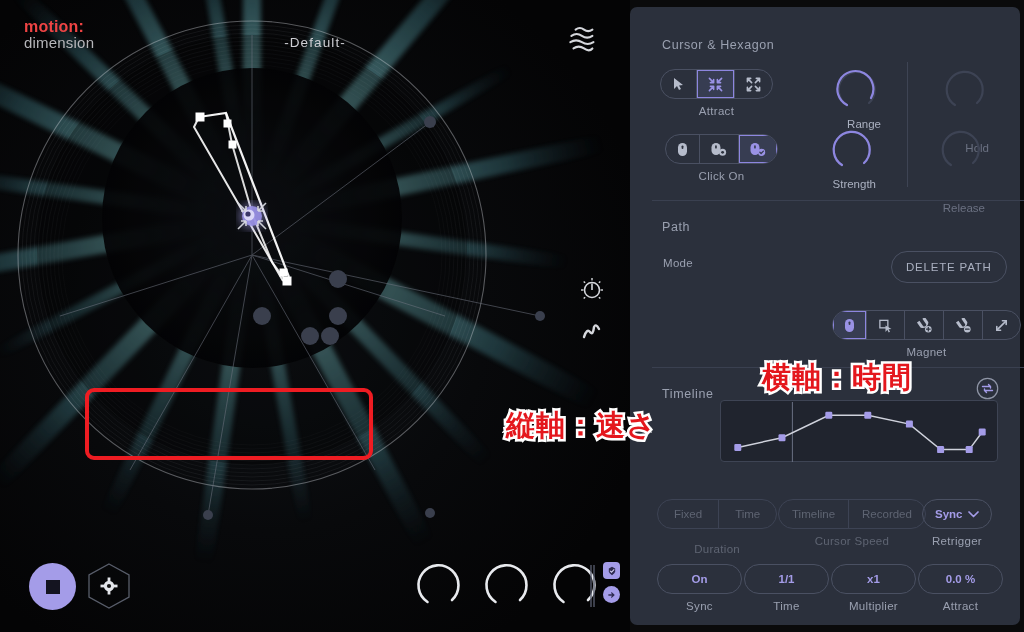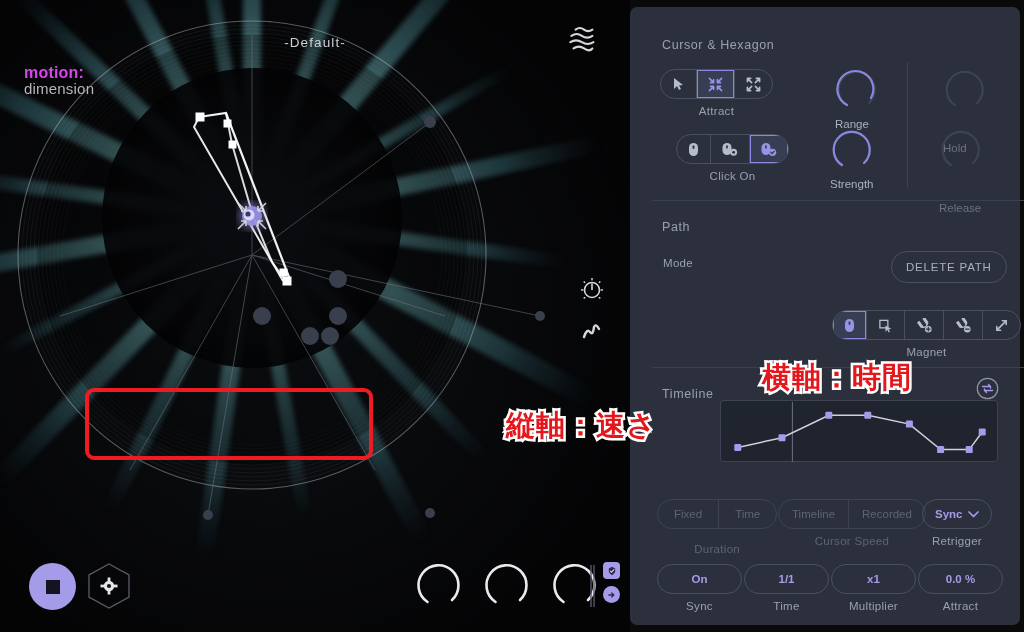--- a/index.html
+++ b/index.html
@@ -9,21 +9,21 @@
     font-family: "Liberation Sans", sans-serif;
   }
   #app { position: relative; width: 1024px; height: 632px; background: #0a0a0b; }
 
   
   #viz { position: absolute; left: 0; top: 0; width: 630px; height: 632px;
          background: #0b0b0c; overflow: hidden; }
   #viz-svg { position: absolute; left: 0; top: 0; }
 
   .logo { position: absolute; left: 24px; top: 18px; line-height: 1.08; z-index: 6; }
-  .logo-1 { color: #d946ef; font-size: 16px; font-weight: bold; letter-spacing: .2px; margin-top: 46px; }
+  .logo-1 { color: #ef4444; font-size: 16px; font-weight: bold; letter-spacing: .2px; }
   .logo-2 { color: #b6b6ba; font-size: 15px; letter-spacing: .2px; }
 
   .preset { position: absolute; left: 0; top: 35px; width: 630px; text-align: center;
             color: #cfcfd4; font-size: 13.5px; letter-spacing: 1.1px; z-index: 6; }
 
   .wave-ic { position: absolute; left: 563px; top: 18px; width: 42px; height: 42px; z-index: 6; }
 
   .side-ic { position: absolute; z-index: 6; width: 30px; height: 30px; }
   #ic-knob { left: 577px; top: 275px; }
   #ic-squig { left: 577px; top: 315px; }
@@ -62,21 +62,21 @@
   .pill .seg.on { background: #373d52; color: #b9b2f2; box-shadow: inset 0 0 0 1px #8d86e0; }
   .pill .seg.dim { color: #5e6472; }
   .pill.dimmed { border-color: #3d4354; }
   .pill.dimmed .seg { border-right-color: #3d4354; }
 
   .pill-round { display: inline-flex; align-items: center; justify-content: center;
      border: 1px solid #4a5062; border-radius: 18px; height: 30px; padding: 0 14px;
      font-size: 11.5px; color: #aab0c0; cursor: pointer; }
   .pill-round.accent { color: #a49ce8; font-weight: bold; border-color: #4a5062; }
 
-  .knob-wrap { display: flex; flex-direction: column; align-items: flex-start; gap: 5px; }
+  .knob-wrap { display: flex; flex-direction: column; align-items: flex-end; gap: 5px; }
   .knob-lbl { font-size: 11.5px; color: #aab0c0; }
   .knob-lbl.dim { color: #6b7182; margin-top: 24px; }
 
   
   #tl-box { position: absolute; left: 90px; top: 393px; width: 278px; height: 62px;
      background: #20242e; border: 1px solid #3e4454; border-radius: 4px; }
   #tl-svg { position: absolute; left: 0; top: 0; }
   #tl-hl { position: absolute; left: 85px; top: 388px; width: 288px; height: 72px;
      border: 4px solid #ee1c22; border-radius: 9px; pointer-events: none; z-index: 9; }
 
@@ -363,21 +363,21 @@
               <path d="M10,6 L14.5,1.5 M14.5,5 V1.5 H11"></path>
               <path d="M6,10 L1.5,14.5 M1.5,11 V14.5 H5"></path>
               <path d="M10,10 L14.5,14.5 M14.5,11 V14.5 H11"></path>
             </g>
             </svg>
         </div>
       </div>
       <div class="sublabel" style="margin-top:6px">Attract</div>
     </div>
 
-    <div style="position:absolute;left:46px;top:127px">
+    <div style="position:absolute;left:35px;top:127px">
       <div class="pill">
         <div class="seg">
           <svg width="11" height="15" viewBox="0 0 11 15">
             <rect x="1" y="1" width="9" height="13" rx="4.5" fill="#b6bccb"></rect>
             <rect x="4.6" y="3.4" width="1.8" height="3.6" rx=".9" fill="#2b303c"></rect>
             </svg>
         </div>
         <div class="seg">
           <svg width="16" height="15" viewBox="0 0 16 15">
             <rect x="0.5" y="1" width="9" height="12" rx="4.5" fill="#b6bccb"></rect>

